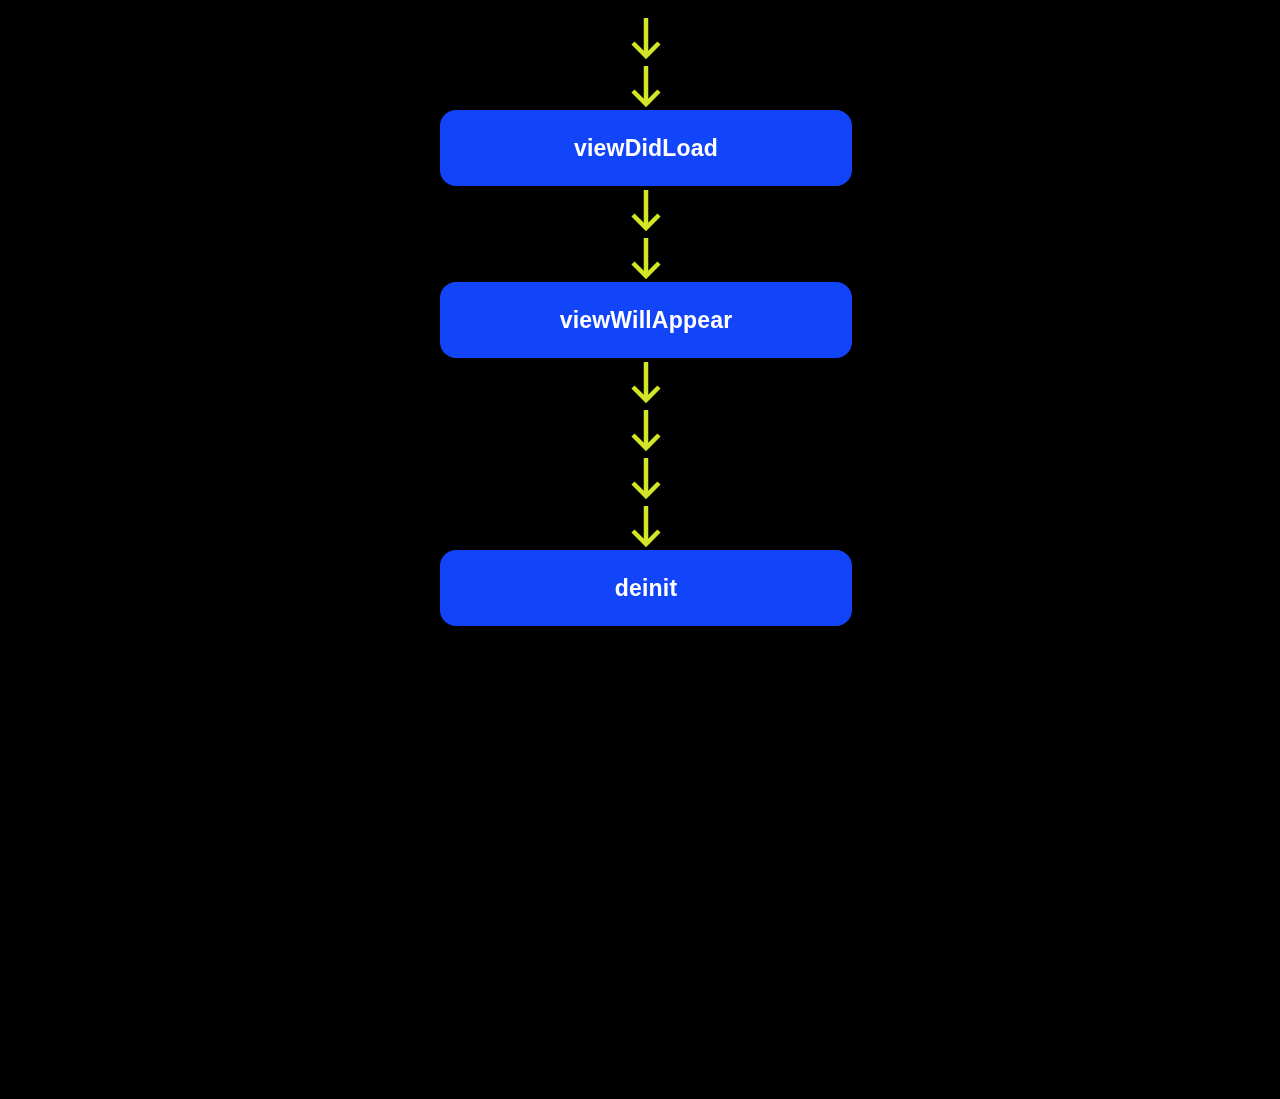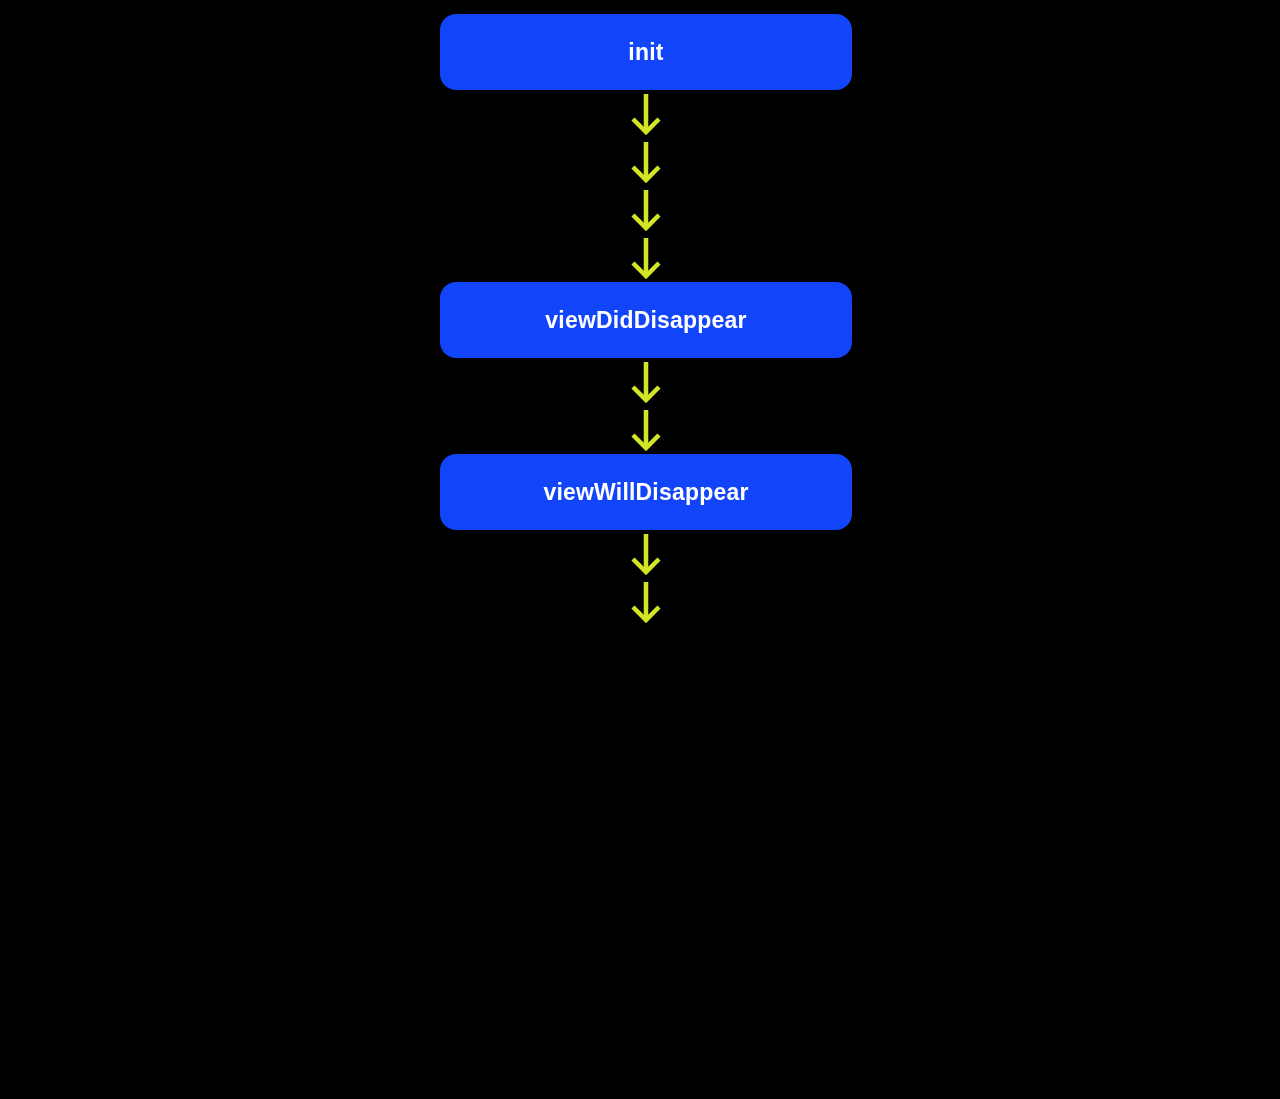--- a/index.html
+++ b/index.html
@@ -50,22 +50,57 @@
   .arrow svg {
     display: block;
   }
 </style>
 </head>
 <body>
 
 <div class="canvas">
   <div class="flow">
 
+
+    <div class="arrow">
+      <svg width="30" height="44" viewBox="0 0 30 44" aria-hidden="true">
+        <line x1="15" y1="2" x2="15" y2="39" stroke="#D3E524" stroke-width="4.5"></line>
+        <polyline points="2,27 15,40 28,27" fill="none" stroke="#D3E524" stroke-width="4.5"></polyline>
+      </svg>
+    </div>
+
+
+    <div class="arrow">
+      <svg width="30" height="44" viewBox="0 0 30 44" aria-hidden="true">
+        <line x1="15" y1="2" x2="15" y2="39" stroke="#D3E524" stroke-width="4.5"></line>
+        <polyline points="2,27 15,40 28,27" fill="none" stroke="#D3E524" stroke-width="4.5"></polyline>
+      </svg>
+    </div>
+
     <div class="node">
-      <span>init</span>
+      <span>viewDidLoad</span>
+    </div>
+
+    <div class="arrow">
+      <svg width="30" height="44" viewBox="0 0 30 44" aria-hidden="true">
+        <line x1="15" y1="2" x2="15" y2="39" stroke="#D3E524" stroke-width="4.5"></line>
+        <polyline points="2,27 15,40 28,27" fill="none" stroke="#D3E524" stroke-width="4.5"></polyline>
+      </svg>
+    </div>
+
+
+    <div class="arrow">
+      <svg width="30" height="44" viewBox="0 0 30 44" aria-hidden="true">
+        <line x1="15" y1="2" x2="15" y2="39" stroke="#D3E524" stroke-width="4.5"></line>
+        <polyline points="2,27 15,40 28,27" fill="none" stroke="#D3E524" stroke-width="4.5"></polyline>
+      </svg>
+    </div>
+
+    <div class="node">
+      <span>viewWillAppear</span>
     </div>
 
     <div class="arrow">
       <svg width="30" height="44" viewBox="0 0 30 44" aria-hidden="true">
         <line x1="15" y1="2" x2="15" y2="39" stroke="#D3E524" stroke-width="4.5"></line>
         <polyline points="2,27 15,40 28,27" fill="none" stroke="#D3E524" stroke-width="4.5"></polyline>
       </svg>
     </div>
 
 
@@ -86,52 +121,17 @@
 
 
     <div class="arrow">
       <svg width="30" height="44" viewBox="0 0 30 44" aria-hidden="true">
         <line x1="15" y1="2" x2="15" y2="39" stroke="#D3E524" stroke-width="4.5"></line>
         <polyline points="2,27 15,40 28,27" fill="none" stroke="#D3E524" stroke-width="4.5"></polyline>
       </svg>
     </div>
 
     <div class="node">
-      <span>viewDidDisappear</span>
+      <span>deinit</span>
     </div>
-
-    <div class="arrow">
-      <svg width="30" height="44" viewBox="0 0 30 44" aria-hidden="true">
-        <line x1="15" y1="2" x2="15" y2="39" stroke="#D3E524" stroke-width="4.5"></line>
-        <polyline points="2,27 15,40 28,27" fill="none" stroke="#D3E524" stroke-width="4.5"></polyline>
-      </svg>
-    </div>
-
-
-    <div class="arrow">
-      <svg width="30" height="44" viewBox="0 0 30 44" aria-hidden="true">
-        <line x1="15" y1="2" x2="15" y2="39" stroke="#D3E524" stroke-width="4.5"></line>
-        <polyline points="2,27 15,40 28,27" fill="none" stroke="#D3E524" stroke-width="4.5"></polyline>
-      </svg>
-    </div>
-
-    <div class="node">
-      <span>viewWillDisappear</span>
-    </div>
-
-    <div class="arrow">
-      <svg width="30" height="44" viewBox="0 0 30 44" aria-hidden="true">
-        <line x1="15" y1="2" x2="15" y2="39" stroke="#D3E524" stroke-width="4.5"></line>
-        <polyline points="2,27 15,40 28,27" fill="none" stroke="#D3E524" stroke-width="4.5"></polyline>
-      </svg>
-    </div>
-
-
-    <div class="arrow">
-      <svg width="30" height="44" viewBox="0 0 30 44" aria-hidden="true">
-        <line x1="15" y1="2" x2="15" y2="39" stroke="#D3E524" stroke-width="4.5"></line>
-        <polyline points="2,27 15,40 28,27" fill="none" stroke="#D3E524" stroke-width="4.5"></polyline>
-      </svg>
-    </div>
-
 
   </div>
 </div>
 
 </body></html>

